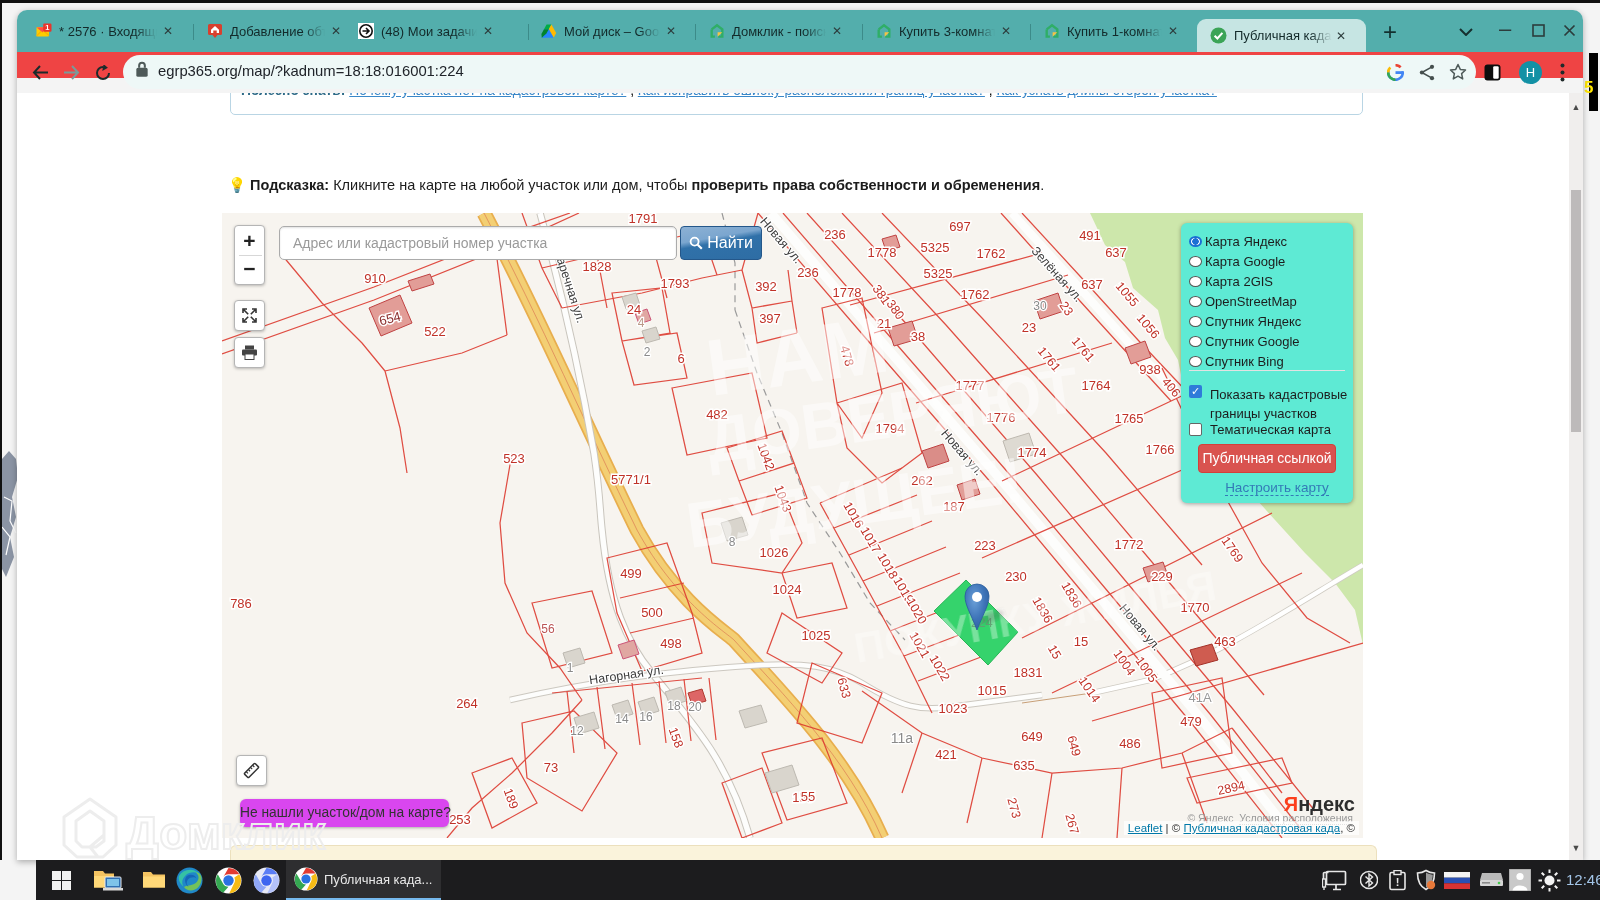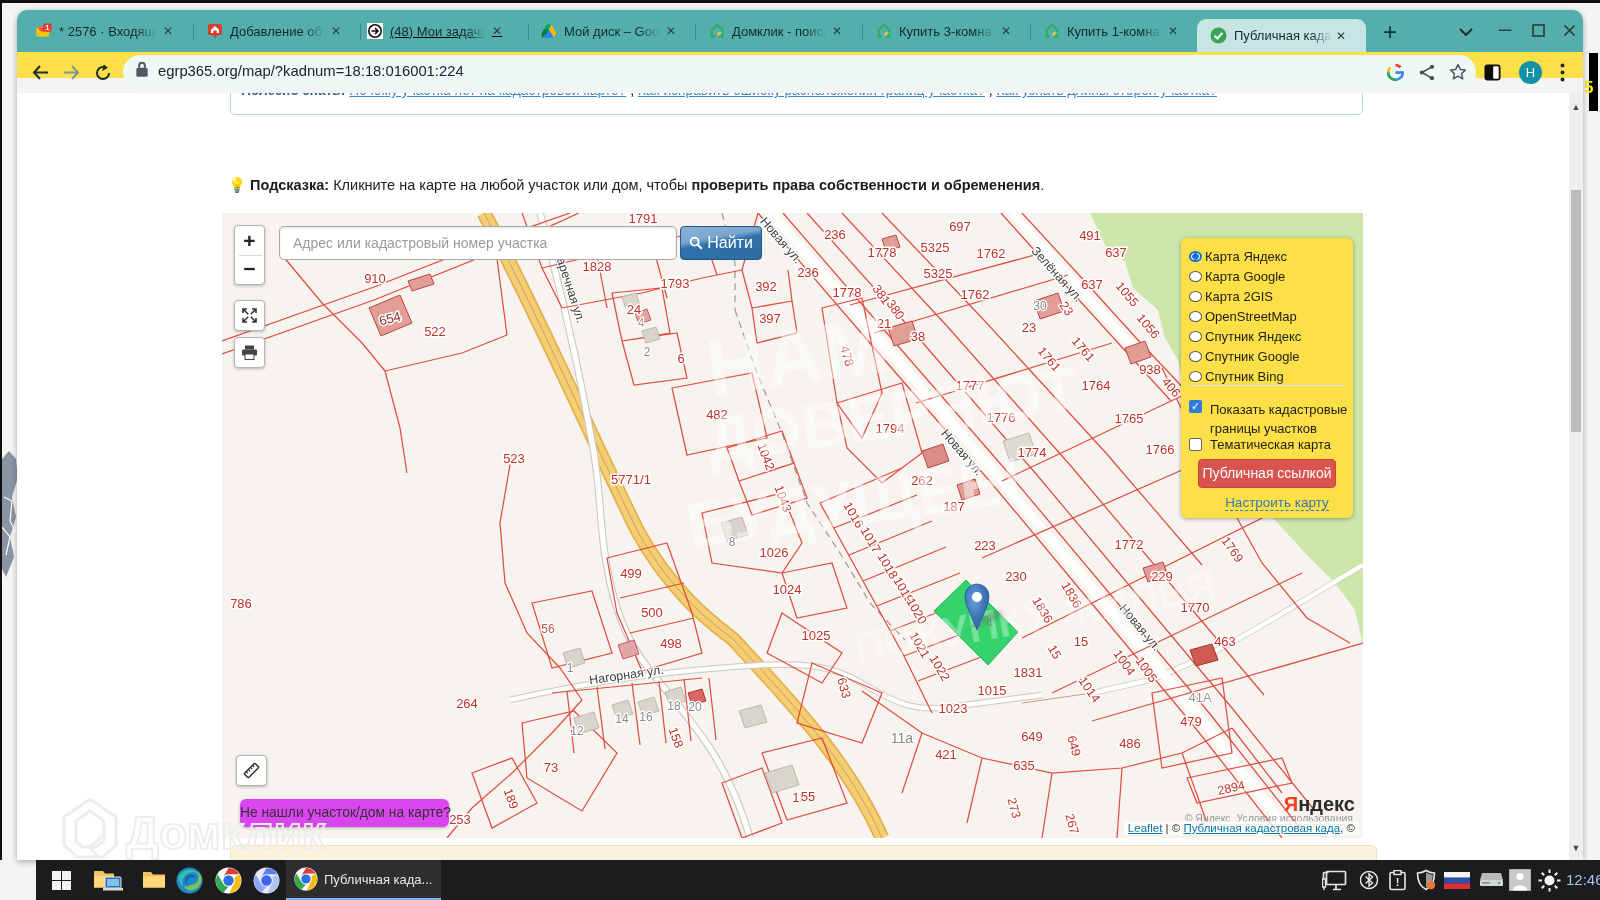--- a/index.html
+++ b/index.html
@@ -15,21 +15,21 @@
   .bwin { position:absolute; left:17px; top:10px; width:1566px; height:850px; border-radius:10px 10px 0 0; overflow:hidden; box-shadow:0 2px 6px rgba(0,0,0,.3); }
   .tabbar { position:absolute; left:0; top:0; width:100%; height:42px; background:#53aeac; }
   .tab { position:absolute; top:0; height:42px; display:flex; align-items:center; }
   .tab .fav { width:16px; height:16px; flex:0 0 16px; }
   .ttl { font-size:13px; color:#132a2a; white-space:nowrap; overflow:hidden; margin-left:7px; -webkit-mask-image:linear-gradient(90deg,#000 78%,transparent); }
   .cls { color:#2c3c3c; font-size:12px; margin-left:6px; }
   .tabdiv { position:absolute; top:14px; width:1px; height:16px; background:#3c8b89; }
   .activetab { position:absolute; left:1180px; top:9px; width:169px; height:33px; background:#c6e5e3; border-radius:9px 9px 0 0; display:flex; align-items:center; }
   .tbtn { position:absolute; color:#12302f; }
 
-  .toolbar { position:absolute; left:0; top:42px; width:100%; height:26px; background:#fde047;text-decoration:underline; }
+  .toolbar { position:absolute; left:0; top:42px; width:100%; height:26px; background:#ef4444;text-decoration:underline; }
   .omni { position:absolute; left:106px; top:3px; width:1353px; height:34px; background:#eef8f7; border-radius:17px; }
   .navic { position:absolute; top:0; height:41px; display:flex; align-items:center; justify-content:center; }
 
   .pagearea { position:absolute; left:0; top:83px; width:1552px; height:767px; background:#fff; overflow:hidden; }
   
   .sbar { position:absolute; left:1552px; top:83px; width:14px; height:767px; background:#f0eeed; }
   .sthumb { position:absolute; left:2px; top:97px; width:10px; height:242px; background:#bdbaba; }
   .sarrow { position:absolute; left:0; width:14px; text-align:center; color:#4a4a4a; font-size:9px; }
 
   
@@ -49,21 +49,21 @@
   .searchbox { position:absolute; left:57px; top:13px; width:398px; height:34px; background:#fff; border:1px solid #ababab; border-radius:5px; color:#9a9a9a; font-size:14px; line-height:32px; padding-left:13px; box-shadow:inset 0 1px 2px rgba(0,0,0,.12); }
   .findbtn { position:absolute; left:458px; top:13px; width:82px; height:34px; border-radius:4px; background:linear-gradient(170deg,#8db1d4 0%,#7ba6cf 35%,#3071a9 48%,#2e6da4 100%); border:1px solid #24578a; color:#fff; font-size:16px; text-align:center; line-height:32px; }
   .tooltip { position:absolute; left:18px; top:586px; width:209px; height:28px; background:#d946ef; border-radius:6px; box-shadow:0 1px 3px rgba(0,0,0,.3); font-size:13.8px; white-space:nowrap; color:#333; line-height:28px; text-align:left; }
   .attrib { position:absolute; right:4px; top:608px; font-size:11.5px; color:#333; background:rgba(255,255,255,.7); padding:1px 4px; }
   .attrib a { color:#0078a8; text-decoration:underline; }
   .yalogo { position:absolute; right:8px; top:580px; font-size:20px; font-weight:bold; color:#2d2d2d; }
   .yalogo .ya { color:#fc3f1d; }
   .yaterms { position:absolute; right:10px; top:599px; font-size:10.5px; color:#999; }
 
   
-  .panel { position:absolute; left:959px; top:25px; width:172px; height:280px; background:#fde047; border-radius:6px; box-shadow:0 1px 4px rgba(0,0,0,.35); font-size:13px; color:#1d1d1d;padding-left:40px; }
+  .panel { position:absolute; left:959px; top:10px; width:172px; height:280px; background:#5eead4; border-radius:6px; box-shadow:0 1px 4px rgba(0,0,0,.35); font-size:13px; color:#1d1d1d;padding-left:40px; }
   .prow { position:absolute; left:8px; display:flex; align-items:center; height:20px; }
   .rad { width:11px; height:11px; border:1.4px solid #555; border-radius:50%; background:#fff; margin-right:3px; flex:0 0 13px; }
   .rad.sel { border:2px solid #1c6fd4; background:radial-gradient(circle, #1c6fd4 0 3px, #fff 3.5px); }
   .psep { position:absolute; left:8px; top:147px; width:156px; height:1px; background:#e2e2e2; }
   .cbx { width:13px; height:13px; border:1.5px solid #666; border-radius:2px; background:#fff; margin-right:8px; flex:0 0 13px; }
   .cbx.on { border:none; background:#2f7bd9; color:#fff; font-size:11px; line-height:13px; text-align:center; }
   .sharebtn { position:absolute; left:17px; top:221px; width:138px; height:29px; background:#d9534f; border:1px solid #d43f3a; border-radius:4px; color:#fff; font-size:14px; white-space:nowrap; text-align:center; line-height:27px; }
   .cfglink { position:absolute; left:0; top:257px; width:192px; text-align:center; font-size:13.5px; }
   .cfglink span { color:#337ab7; border-bottom:1px dashed #337ab7; }
 
@@ -102,21 +102,21 @@
     <div class="tabdiv" style="left:176px;"></div>
     <div class="tab" style="left:181px;width:162px;padding-left:9px;">
       <svg class="fav" viewBox="0 0 16 16">
           <path d="M2.5,1 h11 a1.5,1.5 0 0 1 1.5,1.5 v8 a1.5,1.5 0 0 1 -1.5,1.5 h-3 L8,15 5.5,12 h-3 A1.5,1.5 0 0 1 1,10.5 v-8 A1.5,1.5 0 0 1 2.5,1" fill="#d8402e"></path>
           <path d="M8,3 L12,6.8 V10 H9.7 V7.6 H6.3 V10 H4 V6.8 Z" fill="#fff"></path>
         </svg>
       <div class="ttl" style="width:95px;">Добавление объявления</div>
         <div class="cls">✕</div>
     </div>
     <div class="tabdiv" style="left:343px;"></div>
-    <div class="tab" style="left:341px;width:163px;padding-left:9px;text-decoration:underline;">
+    <div class="tab" style="left:332px;width:163px;padding-left:9px;">
       <svg class="fav" viewBox="0 0 16 16">
           <rect x="0" y="0" width="16" height="16" fill="#fff"></rect>
           <circle cx="8" cy="8" r="6.2" fill="none" stroke="#111" stroke-width="1.6"></circle>
           <path d="M4.5,8 h6 M8,5 l3,3 -3,3" stroke="#111" stroke-width="1.6" fill="none"></path>
         </svg>
       <div class="ttl" style="width:96px;">(48) Мои задачи</div>
         <div class="cls">✕</div>
     </div>
     <div class="tabdiv" style="left:511px;"></div>
     <div class="tab" style="left:515px;width:163px;padding-left:9px;">
@@ -493,21 +493,21 @@
             </g>
           </svg>
       </div>
       <div class="searchbox">Адрес или кадастровый номер участка</div>
       <div class="findbtn"><svg width="14" height="14" viewBox="0 0 14 14" style="vertical-align:-2px;margin-right:4px;">
             <circle cx="5.6" cy="5.6" r="4" fill="none" stroke="#fff" stroke-width="1.8"></circle>
             <path d="M8.7,8.7 L12.8,12.8" stroke="#fff" stroke-width="2.2"></path>
           </svg>Найти</div>
       <div class="tooltip">Не нашли участок/дом на карте?</div>
       <div class="yalogo"><span class="ya">Я</span>ндекс</div>
-      <div class="yaterms">© Яндекс&nbsp;&nbsp;<span style="border-bottom:1px dotted #999;">Условия использования</span></div>
+      <div class="yaterms">© Яндекс&nbsp;&nbsp;<span style="border-bottom:1px dotted #999;">Условия расположения</span></div>
       <div class="attrib"><a>Leaflet</a> | © <a>Публичная кадастровая када</a>, ©</div>
       <div class="panel">
         <div class="prow" style="top:8px;"><div class="rad sel"></div>Карта Яндекс</div>
         <div class="prow" style="top:28px;"><div class="rad"></div>Карта Google</div>
         <div class="prow" style="top:48px;"><div class="rad"></div>Карта 2GIS</div>
         <div class="prow" style="top:68px;"><div class="rad"></div>OpenStreetMap</div>
         <div class="prow" style="top:88px;"><div class="rad"></div>Спутник Яндекс</div>
         <div class="prow" style="top:108px;"><div class="rad"></div>Спутник Google</div>
         <div class="prow" style="top:128px;"><div class="rad"></div>Спутник Bing</div>
         <div class="psep"></div>

